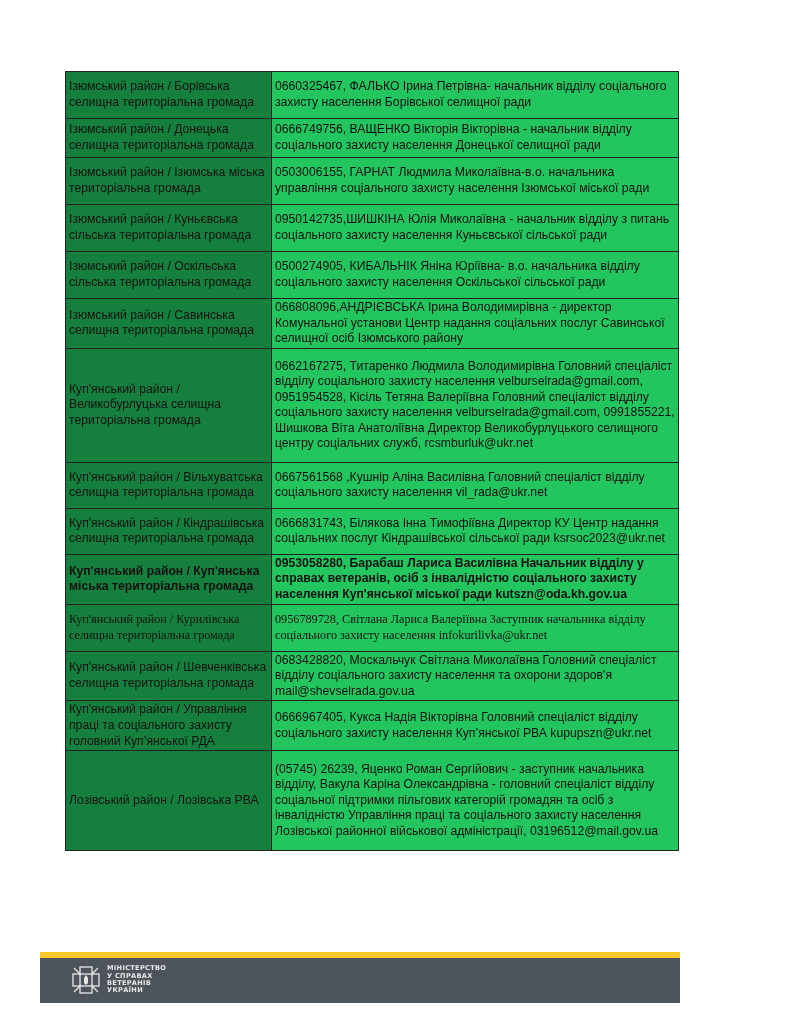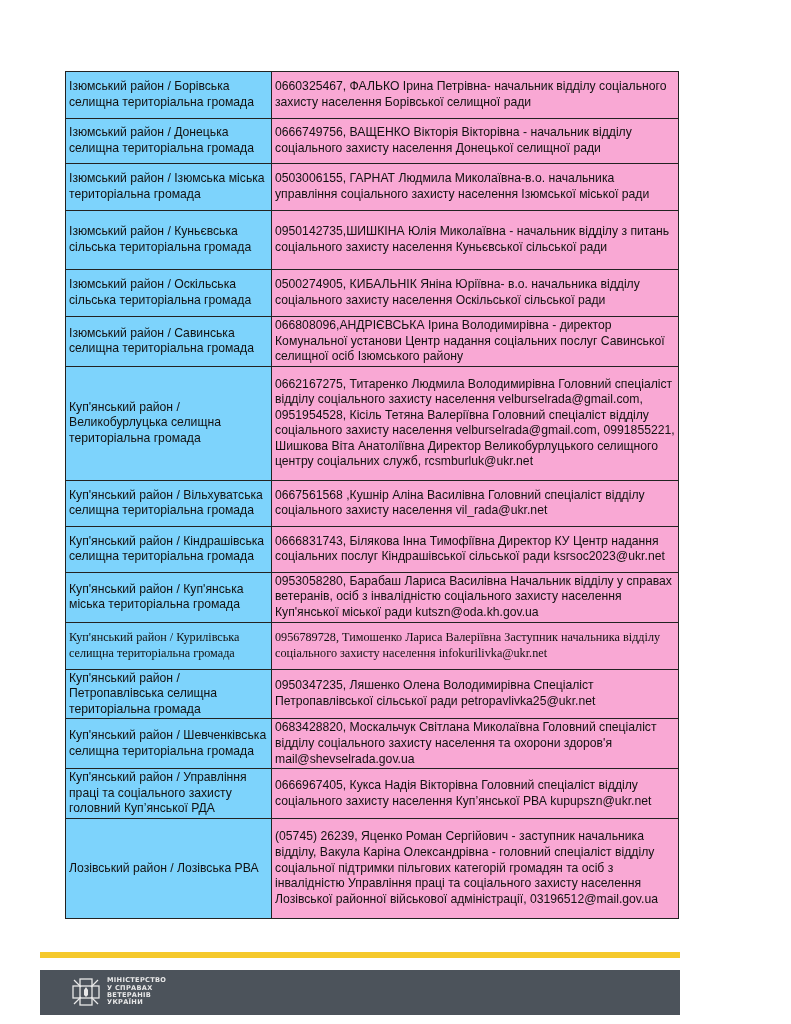--- a/index.html
+++ b/index.html
@@ -2,48 +2,48 @@
 <html><head>
 <meta charset="utf-8">
 <style>
   html, body { margin: 0; padding: 0; background: #ffffff; }
   body { width: 791px; height: 1024px; position: relative; overflow: hidden;
          font-family: "Liberation Sans", sans-serif; color: #111; }
   .contacts-table { position: absolute; left: 65px; top: 71px; width: 614px;
          border-collapse: collapse; table-layout: fixed; }
   .contacts-table td { border: 1.5px solid #222; font-size: 12.2px; line-height: 15.6px;
          padding: 1px 2px 1px 3px; vertical-align: middle; word-wrap: break-word; }
-  .contacts-table td.area { background: #7dd3fc; width: 200px; }
-  .contacts-table td.contact { background: #f9a8d4; }
+  .contacts-table td.area { background: #15803d; width: 200px; }
+  .contacts-table td.contact { background: #22c55e; }
   .footer { position: absolute; left: 40px; top: 952px; width: 640px; height: 51px; }
   .footer .stripe { height: 6px; background: #f5c92c; }
-  .footer .band { height: 45px; background: #4c535b; position: relative; margin-top: 12px; }
+  .footer .band { height: 45px; background: #4c535b; position: relative; }
   .logo { position: absolute; left: 29px; top: 7px; display: flex; align-items: center; }
   .logo svg { width: 34px; height: 30px; }
   .logo-text { color: #e8e8e8; font-size: 6.6px; line-height: 7.3px; font-weight: bold;
          letter-spacing: 0.3px; margin-left: 4px; font-family: "DejaVu Sans", sans-serif; }
 </style>
 </head>
 <body>
 
 <table class="contacts-table">
   <tbody id="rows">
       <tr style="height: 47px;">
         <td class="area">Ізюмський район / Борівська селищна територіальна громада</td>
         <td class="contact">0660325467, ФАЛЬКО Ірина Петрівна- начальник відділу соціального захисту населення Борівської селищної ради</td>
       </tr>
-      <tr style="height: 45px;">
+      <tr style="height: 39px;">
         <td class="area">Ізюмський район / Донецька селищна територіальна громада</td>
         <td class="contact">0666749756, ВАЩЕНКО Вікторія Вікторівна - начальник відділу соціального захисту населення Донецької селищної ради</td>
       </tr>
       <tr style="height: 47px;">
         <td class="area">Ізюмський район / Ізюмська міська територіальна громада</td>
         <td class="contact">0503006155, ГАРНАТ Людмила Миколаївна-в.о. начальника управління соціального захисту населення Ізюмської міської ради</td>
       </tr>
-      <tr style="height: 59px;">
+      <tr style="height: 47px;">
         <td class="area">Ізюмський район / Куньєвська сільська територіальна громада</td>
         <td class="contact">0950142735,ШИШКІНА Юлія Миколаївна - начальник відділу з питань соціального захисту населення Куньєвської сільської ради</td>
       </tr>
       <tr style="height: 47px;">
         <td class="area">Ізюмський район / Оскільська сільська територіальна громада</td>
         <td class="contact">0500274905, КИБАЛЬНІК Яніна Юріївна- в.о. начальника відділу соціального захисту населення Оскільської сільської ради</td>
       </tr>
       <tr style="height: 47px;">
         <td class="area">Ізюмський район / Савинська селищна територіальна громада</td>
         <td class="contact">066808096,АНДРІЄВСЬКА Ірина Володимирівна -  директор Комунальної установи Центр надання соціальних послуг Савинської селищної осіб Ізюмського району</td>
@@ -53,31 +53,27 @@
         <td class="contact">0662167275, Титаренко Людмила Володимирівна Головний спеціаліст відділу соціального захисту населення velburselrada@gmail.com, 0951954528, Кісіль Тетяна Валеріївна Головний спеціаліст відділу соціального захисту населення velburselrada@gmail.com, 0991855221, Шишкова Віта Анатоліївна Директор Великобурлуцького селищного центру соціальних служб, rcsmburluk@ukr.net</td>
       </tr>
       <tr style="height: 46px;">
         <td class="area">Куп'янський район / Вільхуватська  селищна територіальна громада</td>
         <td class="contact">0667561568 ,Кушнір Аліна Василівна Головний спеціаліст відділу соціального захисту населення vil_rada@ukr.net</td>
       </tr>
       <tr style="height: 46px;">
         <td class="area">Куп'янський район / Кіндрашівська  селищна територіальна громада</td>
         <td class="contact">0666831743, Білякова Інна Тимофіївна Директор КУ Центр надання соціальних послуг Кіндрашівської сільської ради ksrsoc2023@ukr.net</td>
       </tr>
-      <tr style="height: 47px;">
+      <tr style="height: 47px; font-weight: bold;">
         <td class="area">Куп'янський район / Куп'янська міська територіальна громада</td>
         <td class="contact">0953058280,  Барабаш Лариса Василівна Начальник відділу у справах ветеранів, осіб з інвалідністю соціального захисту населення Куп'янської міської ради kutszn@oda.kh.gov.ua</td>
       </tr>
       <tr style="height: 47px; font-family: Liberation Serif, serif;">
         <td class="area">Куп'янський район / Курилівська селищна територіальна громада</td>
-        <td class="contact">0956789728, Тимошенко Лариса Валеріївна Заступник начальника відділу соціального захисту населення infokurilivka@ukr.net</td>
-      </tr>
-      <tr style="height: 47px;">
-        <td class="area">Куп'янський район / Петропавлівська селищна територіальна громада</td>
-        <td class="contact">0950347235, Ляшенко Олена Володимирівна Спеціаліст Петропавлівської сільської ради petropavlivka25@ukr.net</td>
+        <td class="contact">0956789728, Світлана Лариса Валеріївна Заступник начальника відділу соціального захисту населення infokurilivka@ukr.net</td>
       </tr>
       <tr style="height: 47px;">
         <td class="area">Куп'янський район / Шевченківська селищна територіальна громада</td>
         <td class="contact">0683428820, Москальчук Світлана Миколаївна Головний спеціаліст відділу соціального захисту населення та охорони здоров'я mail@shevselrada.gov.ua</td>
       </tr>
       <tr style="height: 47px;">
         <td class="area">Куп'янський район / Управління праці та соціального захисту головний Куп’янської РДА</td>
         <td class="contact">0666967405, Кукса Надія Вікторівна Головний спеціаліст відділу соціального захисту населення Куп’янської РВА kupupszn@ukr.net</td>
       </tr>
       <tr style="height: 100px;">

